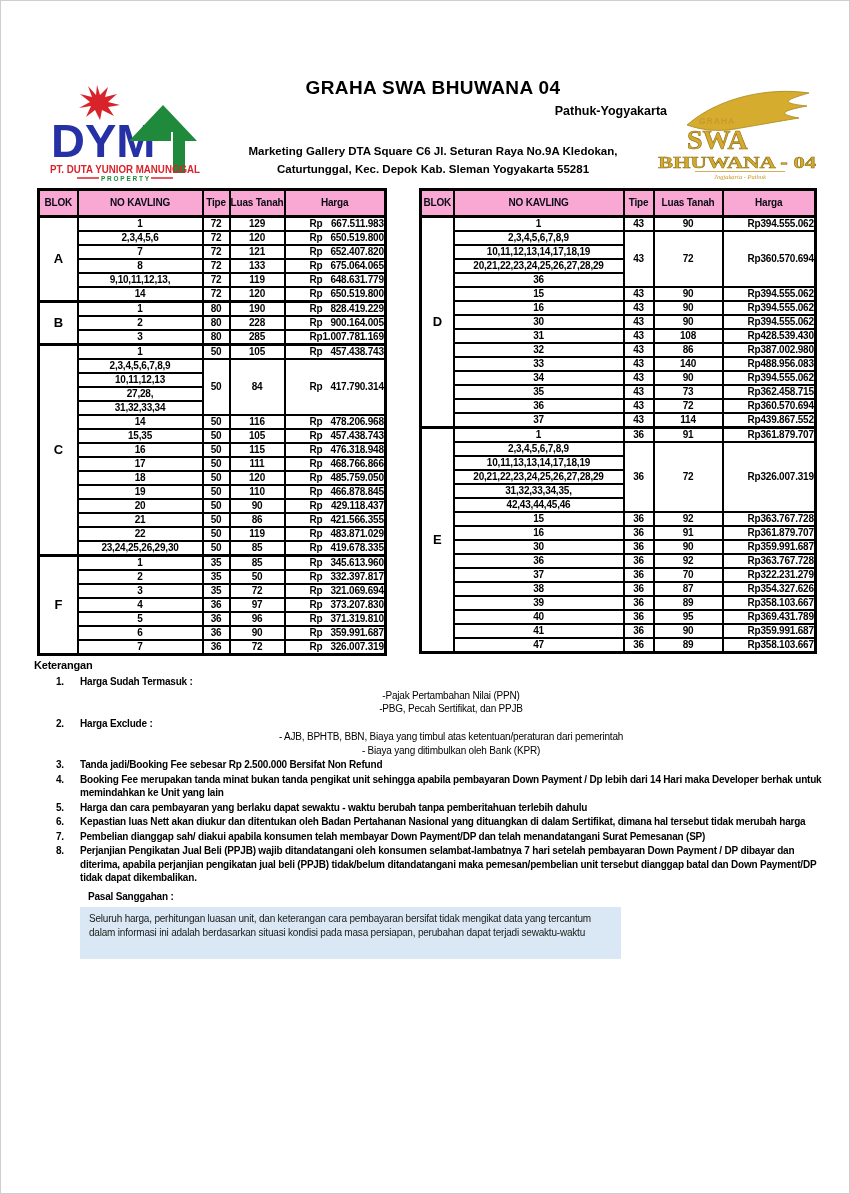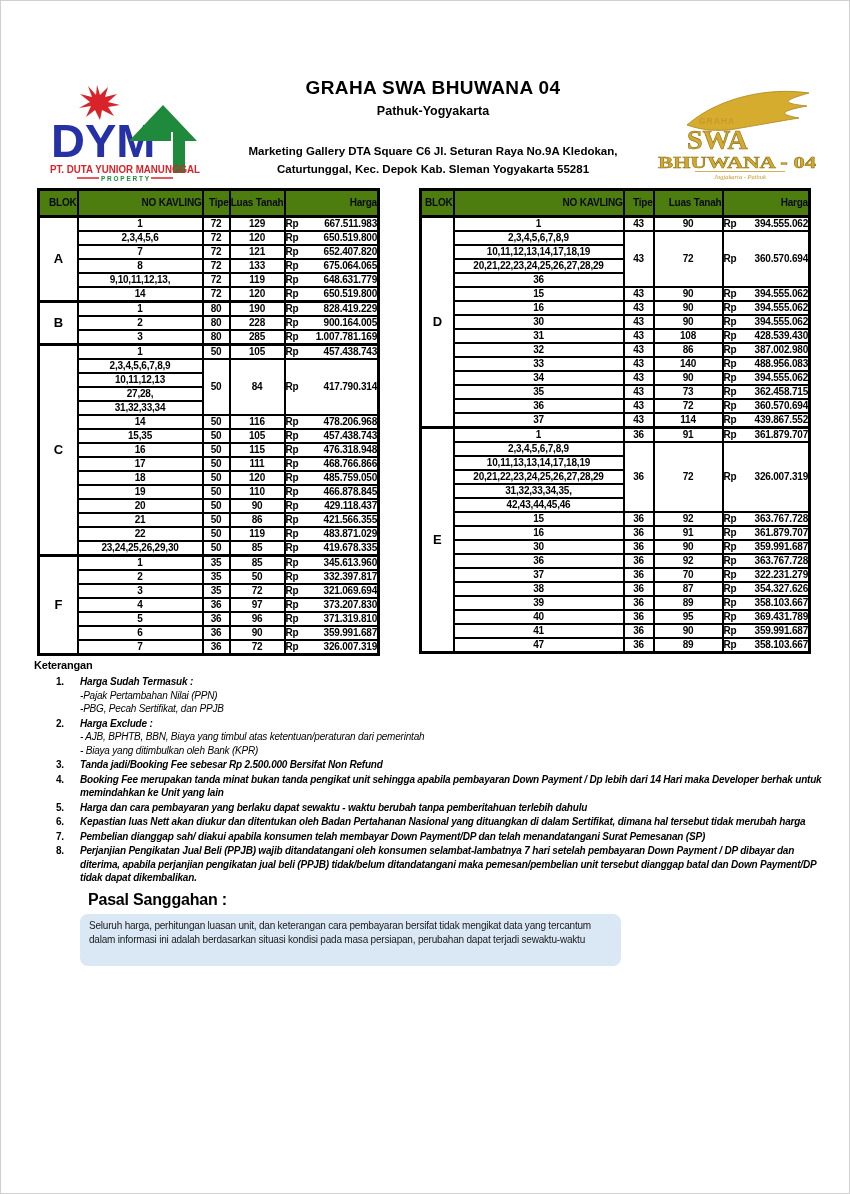--- a/index.html
+++ b/index.html
@@ -4,55 +4,55 @@
 <style>
   html,body{margin:0;padding:0;background:#fff;}
   .page{
     position:relative;width:848px;height:1192px;margin:0;
     background:#fff;border:1px solid #cfcfcf;overflow:hidden;
     font-family:"Liberation Sans", sans-serif;color:#000;
   }
   
   .header-center{position:absolute;left:198px;top:76px;width:468px;text-align:center;}
   .doc-title{font-size:19px;font-weight:700;letter-spacing:.4px;}
-  .doc-subtitle{font-size:12.5px;font-weight:700;margin-top:5px;}
+  .doc-subtitle{font-size:12.5px;font-weight:700;margin-top:5px;text-align:right;}
   .doc-address{margin-top:24px;font-size:11.5px;font-weight:700;line-height:1.6;}
   
   .logo-dym{position:absolute;left:46px;top:82px;width:156px;height:102px;}
   .logo-swa{position:absolute;left:656px;top:84px;width:162px;height:95px;}
   
   table.price{border-collapse:collapse;table-layout:fixed;position:absolute;top:187px;
     font-size:10px;letter-spacing:-0.2px;}
   table.price#table-left{left:36px;}
   table.price#table-right{left:418px;}
   table.price th,table.price td{
     border:2px solid #000;padding:0;text-align:center;vertical-align:middle;
     height:12px;line-height:12px;font-weight:700;overflow:hidden;white-space:nowrap;
   }
-  table.price th{background:#4d7c0f;height:24px;line-height:12px;font-size:10px;color:#0a0a14;text-align:right;}
+  table.price th{background:#f9a8d4;height:24px;line-height:12px;font-size:10px;color:#0a0a14;}
   table.price{border:3px solid #000;}
   table.price tr.bstart td{border-top:3px solid #000;}
   td.blok{font-size:13px;}
   td.harga{padding:0 3px;}
   .hwrap{display:flex;justify-content:space-between;align-items:center;width:100%;}
-  .hwrap .rp{flex:0 0 auto;}
+  .hwrap .rp{flex:0 0 auto;margin-left:24px;}
   .hwrap .val{flex:0 0 auto;text-align:right;}
   
   .keterangan{position:absolute;left:33px;top:658px;width:788px;font-size:10px;letter-spacing:-0.2px;}
   .ket-title{font-weight:700;font-size:11px;}
   .ket-list{margin-top:4px;}
   .ket-item{display:flex;margin-bottom:1px;}
   .ket-num{flex:0 0 24px;margin-left:22px;font-weight:700;line-height:13.5px;}
-  .ket-body{flex:1;line-height:13.5px;font-style:italic;}
+  .ket-body{flex:1;line-height:13.5px;}
   .ket-head{font-weight:700;}
-  .ket-sub{font-weight:400;}
+  .ket-sub{font-weight:400;text-align:center;}
   
   .pasal{position:absolute;left:79px;top:890px;width:545px;font-size:10px;letter-spacing:-0.2px;}
-  .pasal-title{font-weight:700;font-size:16px;margin-left:8px;}
-  .pasal-box{margin-top:5px;background:#d9e8f4;padding:5px 9px 19px 9px;line-height:14px;font-weight:400;color:#1a1a1a;width:523px;border-radius:8px;}
+  .pasal-title{font-weight:700;font-size:10px;margin-left:8px;}
+  .pasal-box{margin-top:5px;background:#d9e8f4;padding:5px 9px 19px 9px;line-height:14px;font-weight:400;color:#1a1a1a;width:523px;}
 </style>
 </head>
 <body>
 
 <div class="page">
 
   <div class="logo-dym">
     <svg width="156" height="102" viewBox="0 0 156 102">
       <polygon fill="#d8232a" points="50,2 53,12 61,4 58,14 70,11 61,19 73,22 61,24 67,33 55,27 53,37 48,27 39,34 44,23 32,25 43,19 33,11 45,14 41,3 49,12"></polygon>
       <text x="4" y="74" font-size="47" font-weight="bold" fill="#2531a5" font-family="Liberation Sans, sans-serif">DYM</text>

